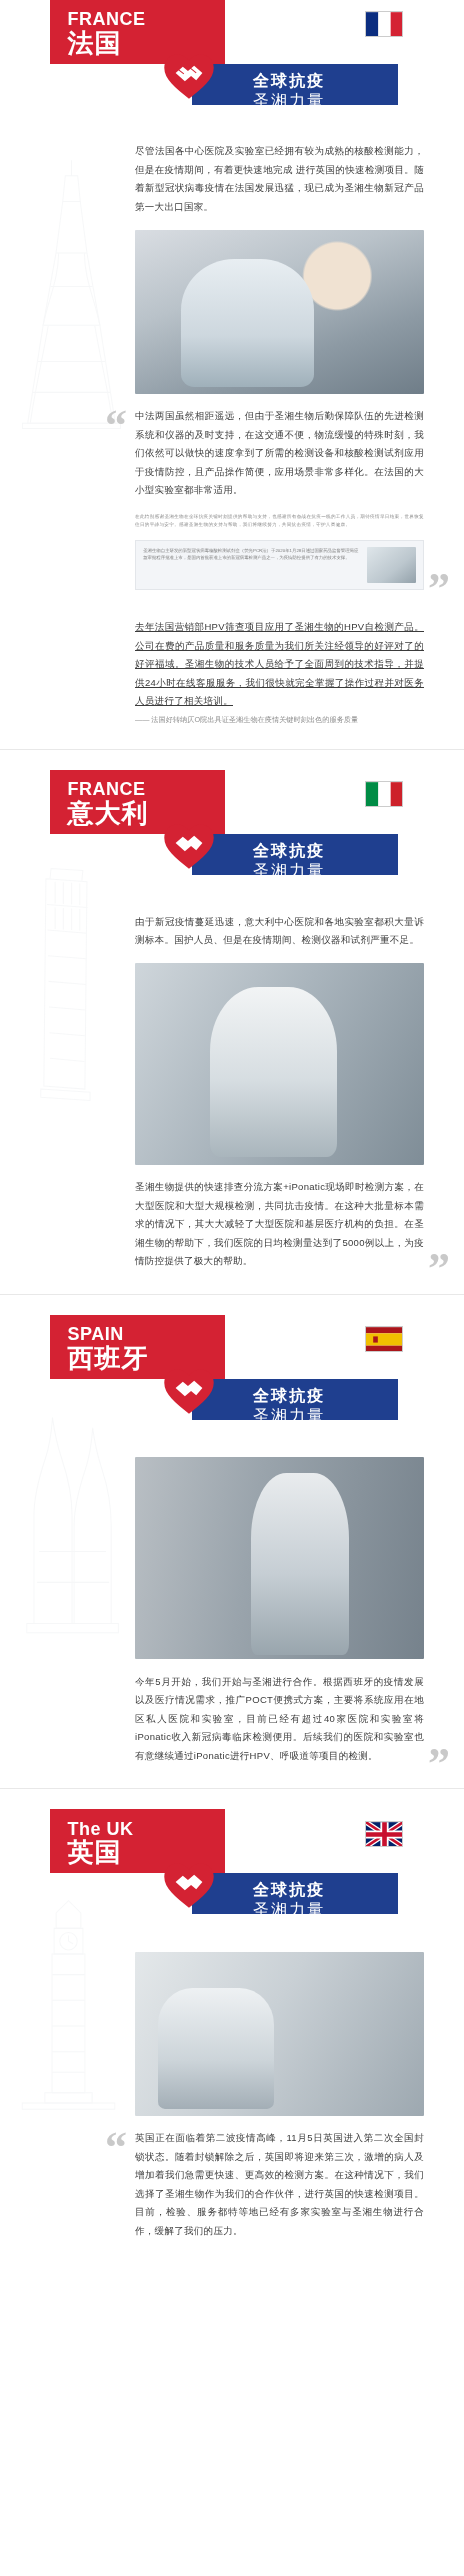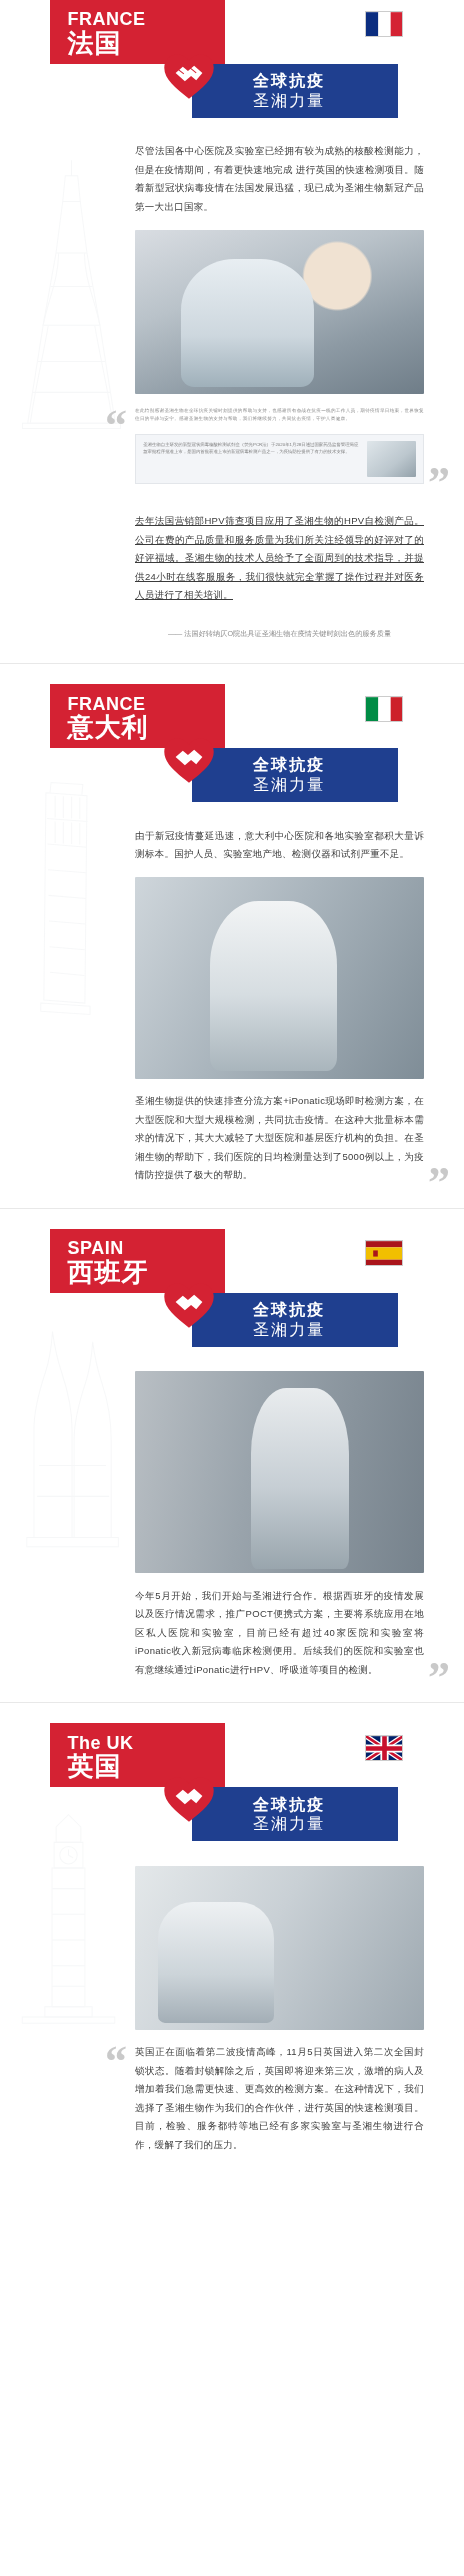--- a/index.html
+++ b/index.html
@@ -84,21 +84,21 @@
   .hdr-bottom {
     position: relative;
     height: 64px;
     width: 465px;
   }
   .slogan {
     position: absolute;
     left: 192px;
     top: 0px;
     width: 206px;
-    height: 54px;
+    height: 41px;
     background: #1f3f8f;
     color: #fff;
     padding: 7.2px 0 0 61px;
   }
   .slogan-l1 {
     font-size: 16px;
     font-weight: bold;
     letter-spacing: 2.1px;
     line-height: 19.6px;
   }
@@ -158,23 +158,23 @@
     font-family: "Liberation Serif", serif;
     font-weight: bold;
     z-index: 4;
   }
   .qmark.open { left: -30px; top: 3.1px; }
   .qmark.close { right: -26px; bottom: -13.4px; }
 
   .source-line {
     font-size: 7.2px;
     color: #8d8d8d;
-    text-align: center;
+    text-align: left;
     line-height: 12.4px;
-    margin-top: 23px;
+    margin-top: 3px;
   }
 
   .mini-card {
     width: 289px;
     background: #f3f5f8;
     border: 0.5px solid #e3e6ea;
     margin-top: 11.3px;
     padding: 6.2px 7.2px;
     display: flex;
     gap: 6.2px;
@@ -281,20 +281,21 @@
           </div>
         </div>
       </div>
 
       <div class="content">
         <div class="para">尽管法国各中心医院及实验室已经拥有较为成熟的核酸检测能力，但是在疫情期间，有着更快速地完成 进行英国的快速检测项目。随着新型冠状病毒疫情在法国发展迅猛，现已成为圣湘生物新冠产品第一大出口国家。</div>
         <div class="photo ph-france"></div>
 
         <div class="quote-wrap">
           <div class="qmark open">“</div>
+          <div class="para">中法两国虽然相距遥远，但由于圣湘生物后勤保障队伍的先进检测系统和仪器的及时支持，在这交通不便，物流缓慢的特殊时刻，我们依然可以做快的速度拿到了所需的检测设备和核酸检测试剂应用于疫情防控，且产品操作简便，应用场景非常多样化。在法国的大小型实验室都非常适用。</div>
           <div class="para small">在此特别感谢圣湘生物在全球抗疫关键时刻提供的帮助与支持，也感谢所有奋战在抗疫一线的工作人员，期待疫情早日结束，世界恢复往日的平静与安宁。感谢圣湘生物的支持与帮助，我们将继续努力，共同抗击疫情，守护人类健康。</div>
           <div class="mini-card">
             <div class="mini-card-text">圣湘生物自主研发的新型冠状病毒核酸检测试剂盒（荧光PCR法）于2020年1月28日通过国家药品监督管理局应急审批程序批准上市，是国内首批获准上市的新冠病毒检测产品之一，为疫情防控提供了有力的技术支撑。</div>
             <div class="mini-card-thumb ph-thumb"></div>
           </div>
           <div class="qmark close">”</div>
         </div>
 
         <div class="para" style="margin-top:28px;text-decoration:underline;">去年法国营销部HPV筛查项目应用了圣湘生物的HPV自检测产品。公司在费的产品质量和服务质量为我们所关注经领导的好评对了的好评福域。圣湘生物的技术人员给予了全面周到的技术指导，并提供24小时在线客服服务，我们很快就完全掌握了操作过程并对医务人员进行了相关培训。</div>
         <div class="source-line">—— 法国好转纳仄O院出具证圣湘生物在疫情关键时刻出色的服务质量</div>
@@ -337,21 +338,21 @@
             <path d="M40 62 L54 50 L64 58 L76 48 L92 62 L80 76 L70 68 L58 78 Z" fill="#ffffff"></path>
           </svg>
           <div class="slogan">
             <div class="slogan-l1">全球抗疫</div>
             <div class="slogan-l2">圣湘力量</div>
           </div>
         </div>
       </div>
 
       <div class="content">
-        <div class="para">由于新冠疫情蔓延迅速，意大利中心医院和各地实验室都积大量诉测标本。国护人员、实验室地产地、检测仪器和试剂严重不足。</div>
+        <div class="para">由于新冠疫情蔓延迅速，意大利中心医院和各地实验室都积大量诉测标本。国护人员、但是在疫情期间、检测仪器和试剂严重不足。</div>
         <div class="photo ph-italy tall"></div>
         <div class="quote-wrap">
           <div class="para">圣湘生物提供的快速排查分流方案+iPonatic现场即时检测方案，在大型医院和大型大规模检测，共同抗击疫情。在这种大批量标本需求的情况下，其大大减轻了大型医院和基层医疗机构的负担。在圣湘生物的帮助下，我们医院的日均检测量达到了5000例以上，为疫情防控提供了极大的帮助。</div>
           <div class="qmark close">”</div>
         </div>
       </div>
 
       <div class="divider"></div>
     </div>
   </div>

